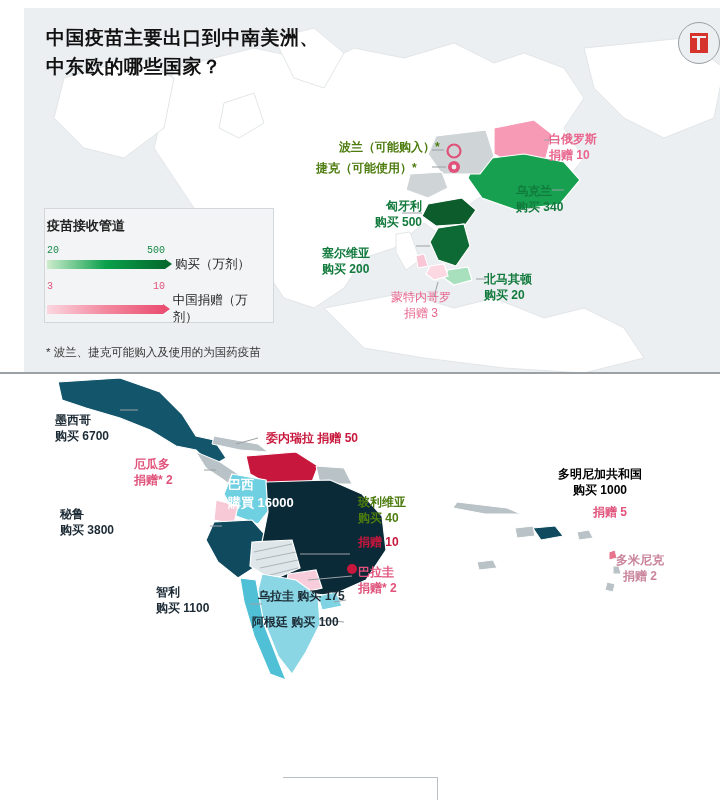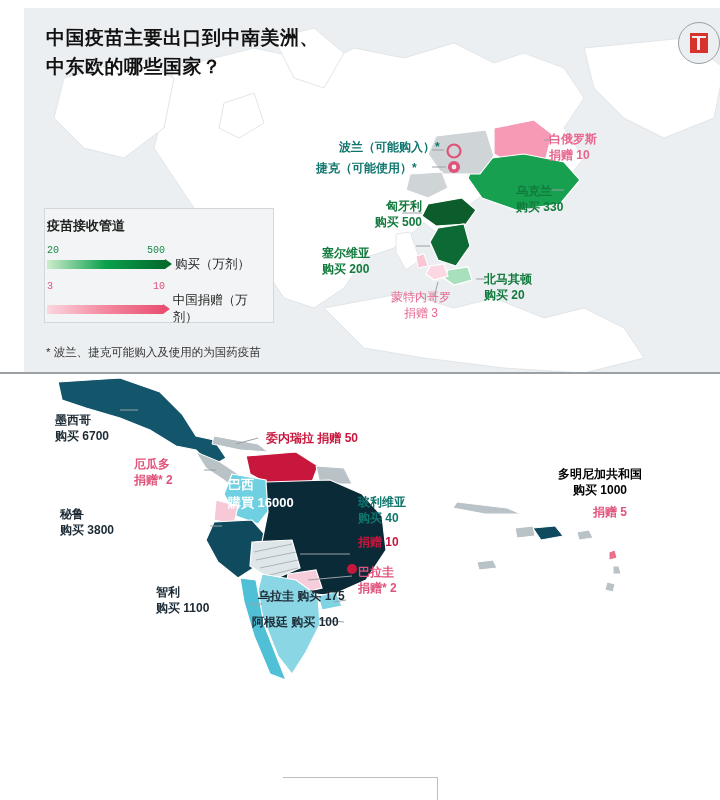--- a/index.html
+++ b/index.html
@@ -48,21 +48,21 @@
   .grad-arrow.pink{border-left-color:#ea4f72;}
   .legend-label{font-size:12.5px;margin-left:10px;color:#222;}
   .legend-nums-green{color:#1a8a4a;}
   .legend-nums-pink{color:#e0527a;}
   #footnote-top{position:absolute;left:22px;top:337px;font-size:11.5px;color:#333;}
   
   .lbl{position:absolute;font-size:12px;line-height:1.35;font-weight:bold;white-space:nowrap;}
   .green{color:#127a3d;}
   .pink{color:#e8648c;}
   .pink-strong{color:#e0527a;}
-  .grey{color:#0f766e;}
+  .grey{color:#4d7c0f;}
   .dark{color:#1b2a34;}
   
   #divider{position:absolute;left:0;top:372px;width:720px;height:2px;background:#9aa0a4;}
   
   #bottom-panel{top:374px;height:386px;background:#ffffff;}
   #inset-connector{position:absolute;left:283px;top:403px;width:155px;height:30px;border-top:1px solid #b9bfc3;border-right:1px solid #b9bfc3;box-sizing:border-box;}
   svg{display:block;}
 </style>
 </head>
 <body>
@@ -141,21 +141,21 @@
   </div>
   <div class="lbl grey" style="left:292px;top:152px;">
     <span>捷克（可能使用）*</span>
   </div>
   <div class="lbl pink" style="left:525px;top:123px;">
     <div>白俄罗斯</div>
     <div>捐赠 10</div>
   </div>
   <div class="lbl green" style="left:492px;top:175px;">
     <div>乌克兰</div>
-    <div>购买 330</div>
+    <div>购买 340</div>
   </div>
   <div class="lbl green" style="left:322px;top:190px;text-align:right;width:76px;">
     <div>匈牙利</div>
     <div>购买 500</div>
   </div>
   <div class="lbl green" style="left:298px;top:237px;width:100px;">
     <div>塞尔维亚</div>
     <div>购买 200</div>
   </div>
   <div class="lbl green" style="left:460px;top:263px;">
@@ -309,14 +309,18 @@
 
   <div id="inset-connector"></div>
 
   <div class="lbl dark" style="left:530px;top:92px;text-align:center;width:140px;color:#000000;">
     <div>多明尼加共和国</div>
     <div>购买 1000</div>
   </div>
   <div class="lbl pink-strong" style="left:570px;top:130px;text-align:center;width:80px;">
     <span>捐赠 5</span>
   </div>
+  <div class="lbl" style="left:600px;top:178px;color:#c9849b;text-align:center;width:80px;">
+    <div>多米尼克</div>
+    <div>捐赠 2</div>
+  </div>
 
 </div>
 
 </body></html>

